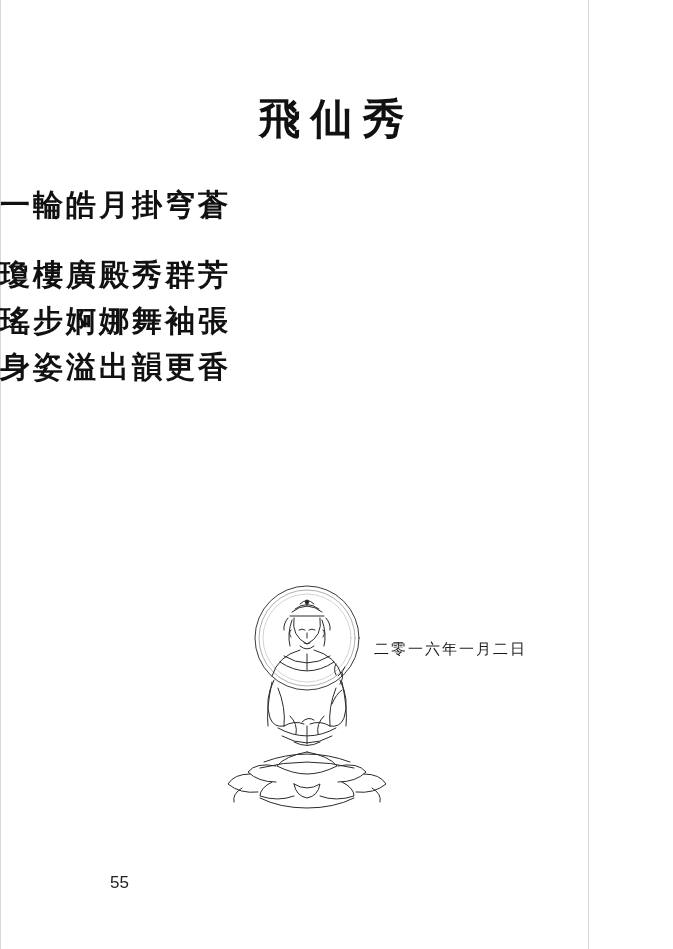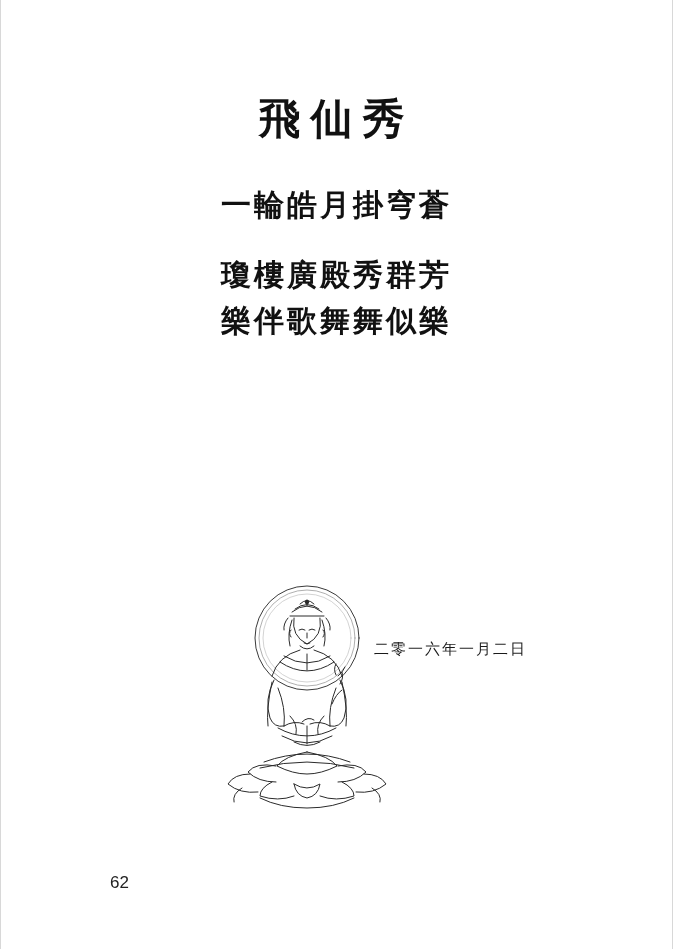--- a/index.html
+++ b/index.html
@@ -5,21 +5,21 @@
   html, body {
     margin: 0;
     padding: 0;
     background: #ffffff;
   }
   body {
     font-family: "DejaVu Serif", serif;
   }
   .page {
     position: relative;
-    width: 673px;
+    width: 589px;
     height: 949px;
     background: #ffffff;
     overflow: hidden;
     box-sizing: border-box;
   }
   
   .edge-line {
     position: absolute;
     top: 0;
     width: 1px;
@@ -51,21 +51,20 @@
     width: 673px;
   }
   .stanza {
     margin: 0;
     padding: 0;
   }
   .stanza + .stanza {
     margin-top: 24px;
   }
   .line {
-    text-align: center;
     font-family: "DejaVu Serif", serif;
     font-weight: bold;
     font-size: 30px;
     letter-spacing: 3px;
     color: #111111;
     line-height: 46px;
     white-space: nowrap;
   }
 
   .date-stamp {
@@ -108,21 +107,22 @@
   <div class="edge-line right"></div>
 
   <div class="poem-title">飛仙秀</div>
 
   <div class="stanzas">
     <div class="stanza">
       <div class="line">一輪皓月掛穹蒼</div>
     </div>
     <div class="stanza">
       <div class="line">瓊樓廣殿秀群芳</div>
-      <div class="line">樂伴歌舞舞似樂</div>
+      <div class="line">瑤步婀娜舞袖張</div>
+      <div class="line">身姿溢出韻更香</div>
     </div>
   </div>
 
   <div class="date-stamp">二零一六年一月二日</div>
 
   <div class="figure">
     <svg viewBox="0 0 190 255" width="190" height="255" aria-hidden="true">
       <g fill="none" stroke="#2b2b2b" stroke-width="1" stroke-linecap="round" stroke-linejoin="round">
 
         <circle cx="95" cy="62" r="52" stroke="#3a3a3a"></circle>
@@ -192,15 +192,15 @@
         <path d="M60 206 q-12 6 -12 14 q18 6 34 0"></path>
         <path d="M130 206 q12 6 12 14 q-18 6 -34 0"></path>
         <path d="M82 208 q13 8 26 0 q-2 12 -13 14 q-11 -2 -13 -14 z"></path>
         <path d="M30 212 q-10 6 -8 14"></path>
         <path d="M160 212 q10 6 8 14"></path>
         <path d="M48 222 q20 10 47 10 q27 0 47 -10"></path>
       </g>
     </svg>
   </div>
 
-  <div class="page-number">62</div>
+  <div class="page-number">55</div>
 
 </div>
 
 </body></html>

